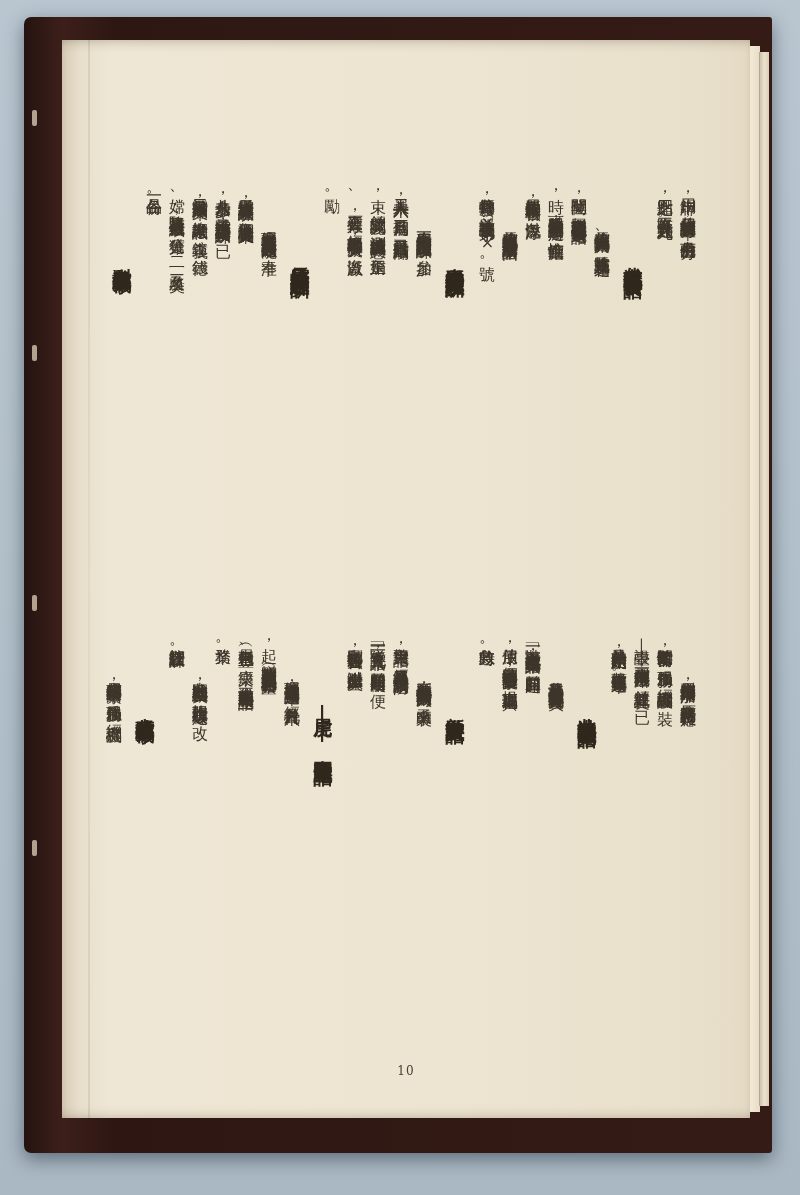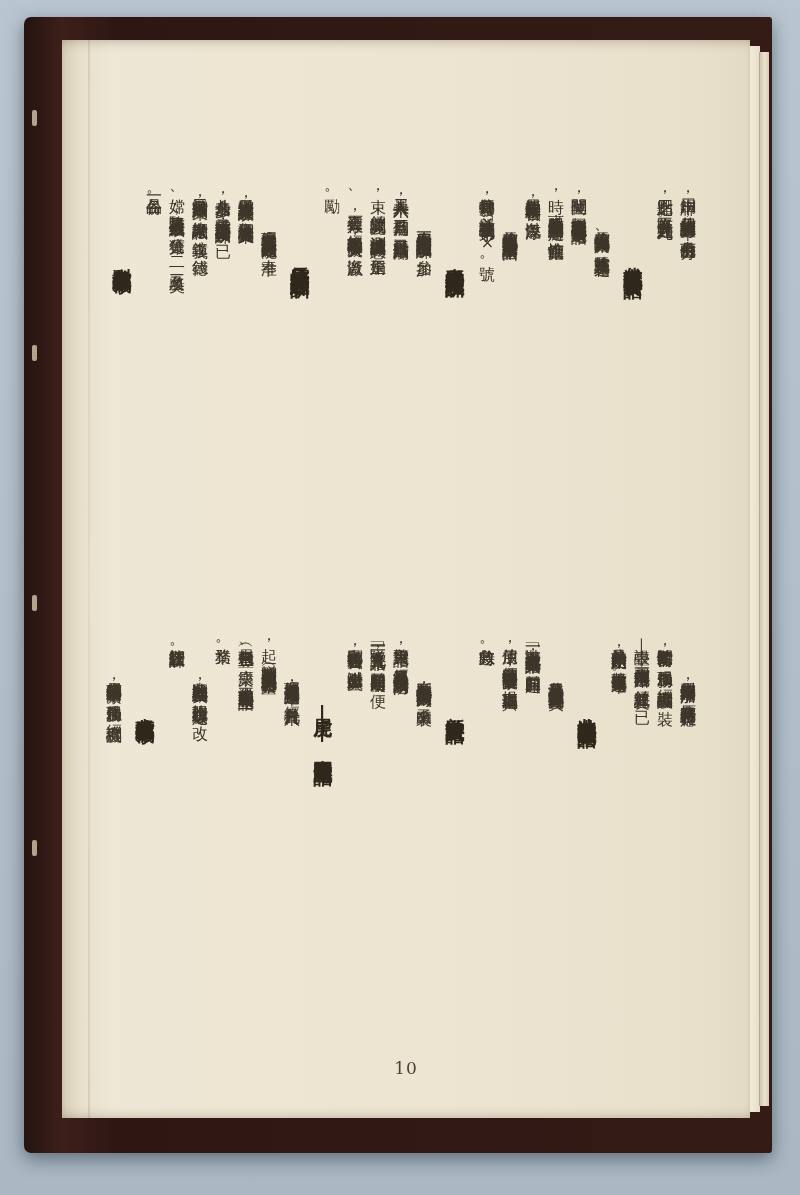--- a/index.html
+++ b/index.html
@@ -53,21 +53,21 @@
     font-size:16px; line-height:23px; letter-spacing:0.6px;
     white-space:nowrap;
   }
   .col.indent { padding-top:33px; }
   .col.title {
     font-size:19px; font-weight:bold; line-height:28px;
     padding-top:66px; margin:0 6px; letter-spacing:1px; color:#31281d;
   }
   .page-number {
     position:absolute; bottom:40px; left:0; width:100%;
-    text-align:center; font-size:17px; color:#4a4135; letter-spacing:1px;
+    text-align:center; font-size:12px; color:#4a4135; letter-spacing:1px;
   }
 </style>
 </head>
 <body>
 
 <div class="photo">
   <div class="cover"></div>
   <div class="edge-strip-1"></div>
   <div class="edge-strip-2"></div>
 

